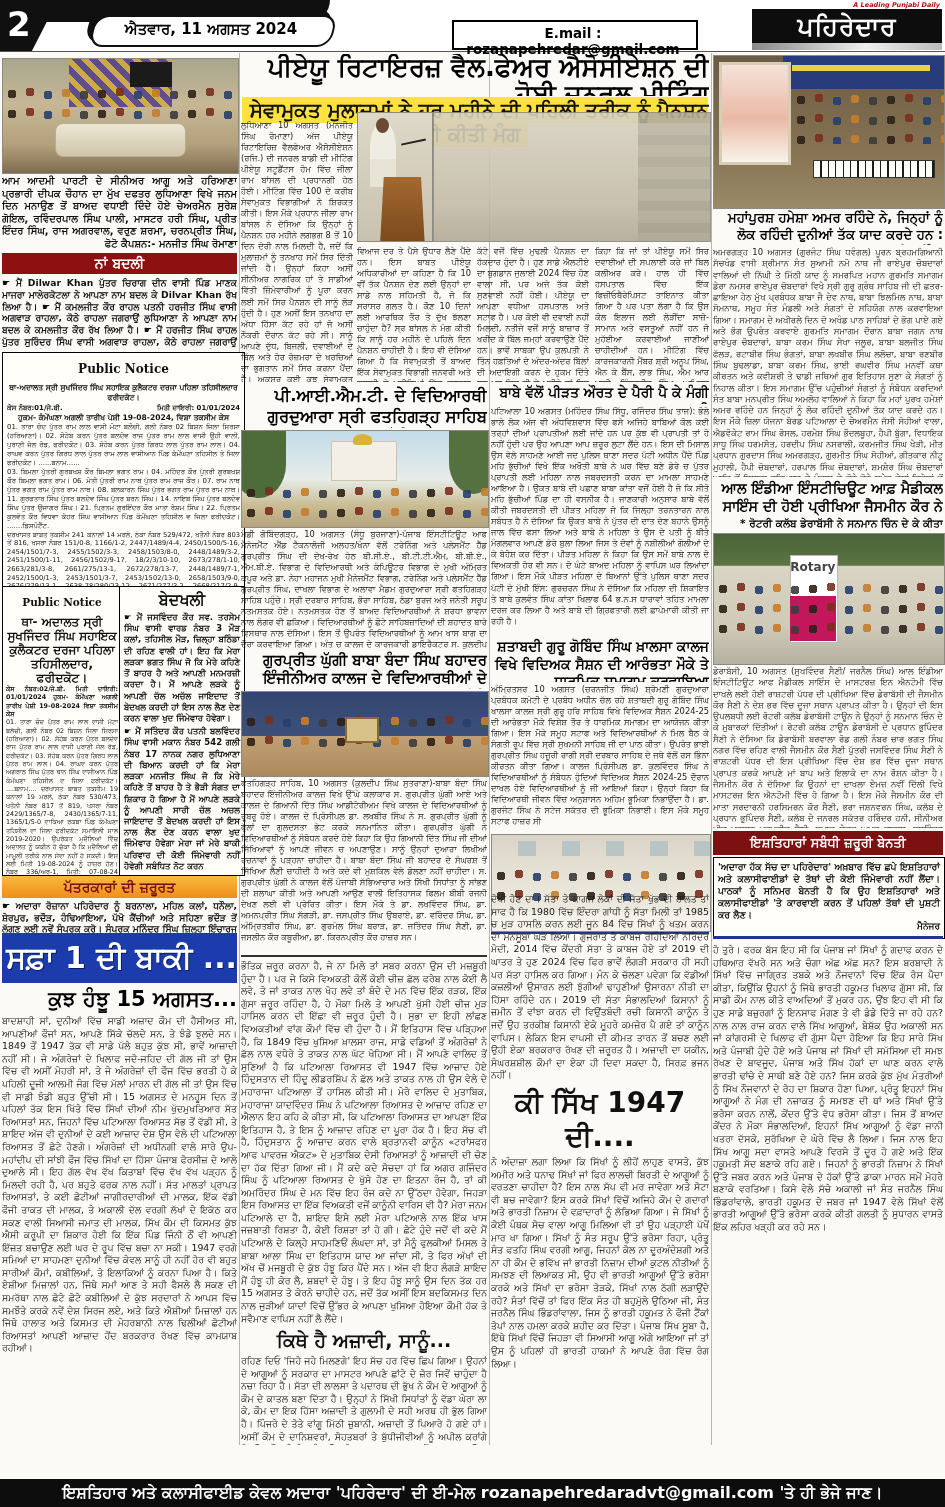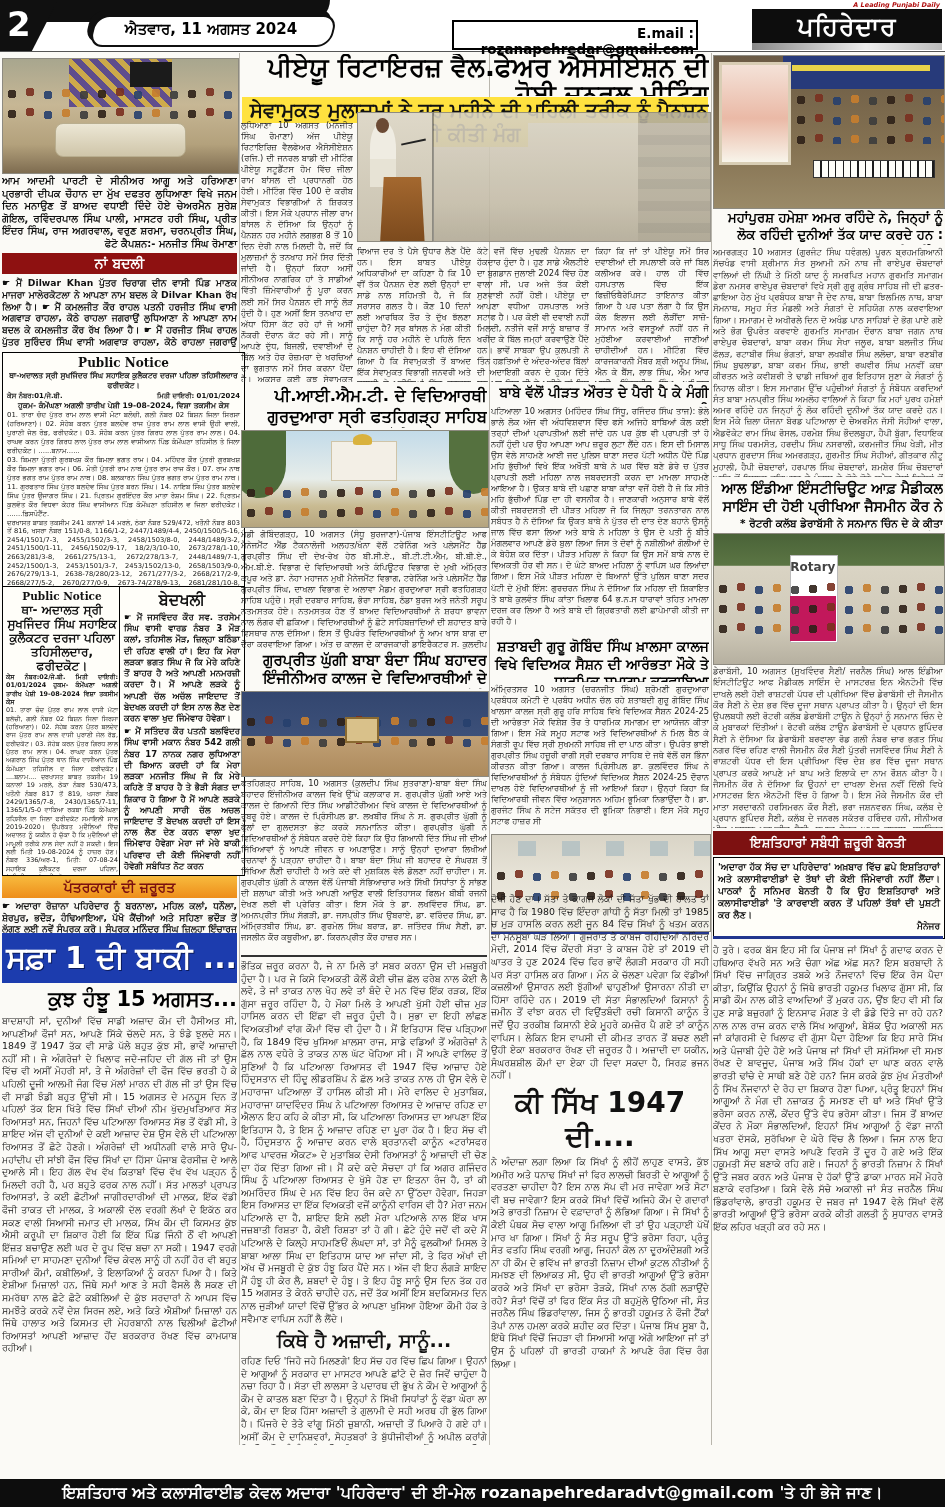--- a/index.html
+++ b/index.html
@@ -14,40 +14,40 @@
   .ph{position:absolute;overflow:hidden;border:1px solid #8d8a80}
   .ly{position:absolute}
   .heads{background-image:
     radial-gradient(circle 4.5px at 9px 8px,#2e2118 99%,transparent 100%),
     radial-gradient(circle 4.5px at 27px 6px,#7a3020 99%,transparent 100%),
     radial-gradient(circle 4.5px at 45px 9px,#27406e 99%,transparent 100%),
     radial-gradient(circle 4.5px at 63px 7px,#c77e2e 99%,transparent 100%),
     radial-gradient(circle 4.5px at 81px 9px,#3c3c3c 99%,transparent 100%);
     background-size:90px 20px;background-repeat:repeat;opacity:.9}
   .vsep{width:1px;background:#b9b6ad}
-  .nb-title{font-family:"DejaVu Serif","Liberation Serif",serif;font-weight:700;font-size:12px;text-align:center;margin:1px 0}
+  .nb-title{font-family:"DejaVu Serif","Liberation Serif",serif;font-weight:700;font-size:12px;text-align:center;margin:7px 0}
   .nb-line{font-size:7.6px;font-weight:700;text-align:center}
   .nb-meta{display:flex;justify-content:space-between;font-size:6.9px;font-weight:700;margin:1px 0}
   .nb-body{font-size:6.9px;line-height:1.3;text-align:justify}
   .kh{font-size:6.7px;line-height:1.28;text-align:justify}
   .cont-h{font-weight:700;text-align:center;font-size:19px;line-height:1.2;margin:4px 0 3px}
 </style>
 </head>
 <body>
 
 <div class="page">
 
   <div class="abs" style="left:0;top:0;width:945px;height:51px;background:#fff;border-bottom:1px solid #555">
     <div class="abs" style="left:0;top:0;width:330px;height:22px;background:#101010;border-radius:0 0 36px 0"></div>
     <div class="abs" style="left:0;top:0;width:58px;height:51px;background:#101010;clip-path:polygon(0 0,100% 0,55% 100%,0 100%)"></div>
     <div class="abs" style="left:7px;top:4px;font-size:34px;font-weight:700;color:#fff">2</div>
     <div class="abs" style="left:92px;top:15px;width:238px;height:28px;background:#fff;border:2px solid #101010;border-radius:14px;transform:skewX(-14deg);box-shadow:-5px -5px 0 #101010"></div>
     <div class="abs" style="left:92px;top:20px;width:238px;text-align:center;font-size:15px;font-weight:700;color:#000">ਐਤਵਾਰ, 11 ਅਗਸਤ 2024</div>
     <div class="abs" style="left:452px;top:20px;width:242px;height:26px;border:2px solid #000;background:#fff"></div>
-    <div class="abs" style="left:452px;top:25px;width:242px;text-align:right;font-size:13.5px;font-weight:700;color:#000">E.mail : rozanapehredar@gmail.com</div>
+    <div class="abs" style="left:452px;top:25px;width:242px;text-align:center;font-size:13.5px;font-weight:700;color:#000">E.mail : rozanapehredar@gmail.com</div>
     <div class="abs" style="left:752px;top:1px;width:188px;text-align:right;font-size:6.5px;font-style:italic;font-weight:700;color:#b01010">A Leading Punjabi Daily</div>
     <div class="abs" style="left:752px;top:9px;width:190px;height:34px;background:#0d0d0d"></div>
     <div class="abs" style="left:752px;top:12px;width:190px;text-align:center;font-size:25px;font-weight:700;color:#fff;letter-spacing:1px">ਪਹਿਰੇਦਾਰ</div>
     <div class="abs" style="left:752px;top:43px;width:190px;height:7px;background:linear-gradient(90deg,#888,#eee 60%,#bbb)"></div>
   </div>
 
   <div class="abs vsep" style="left:239px;top:53px;height:1392px"></div>
   <div class="abs vsep" style="left:489px;top:53px;height:1392px"></div>
   <div class="abs vsep" style="left:711px;top:53px;height:1392px"></div>
 

